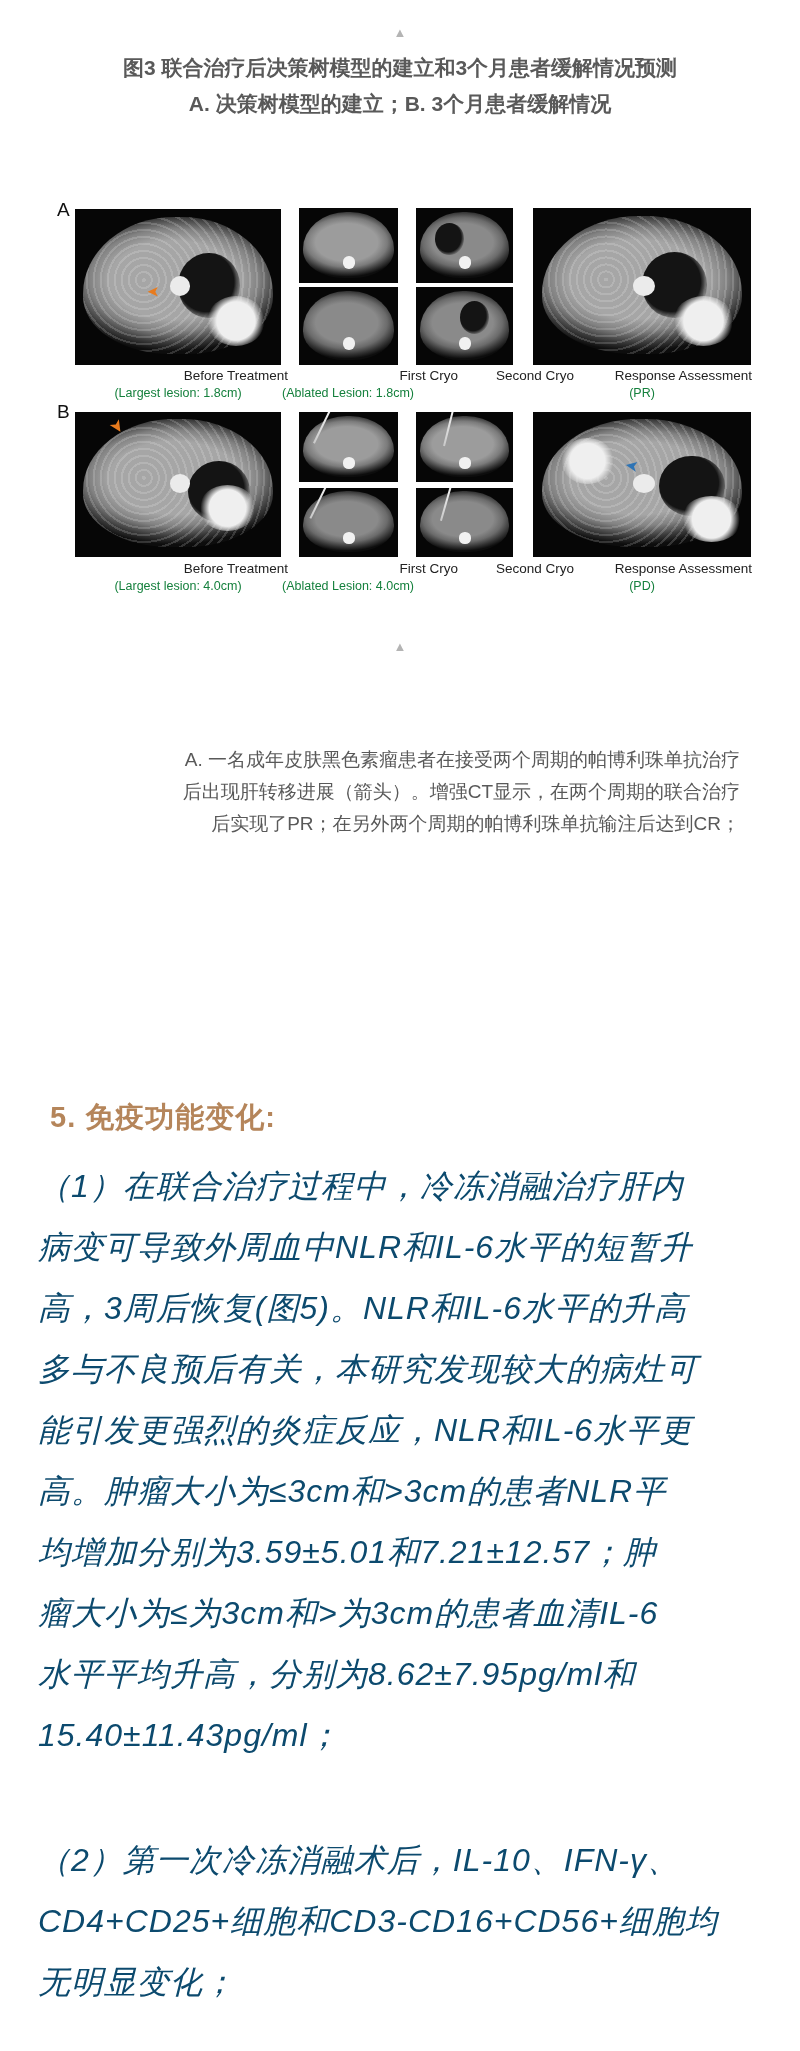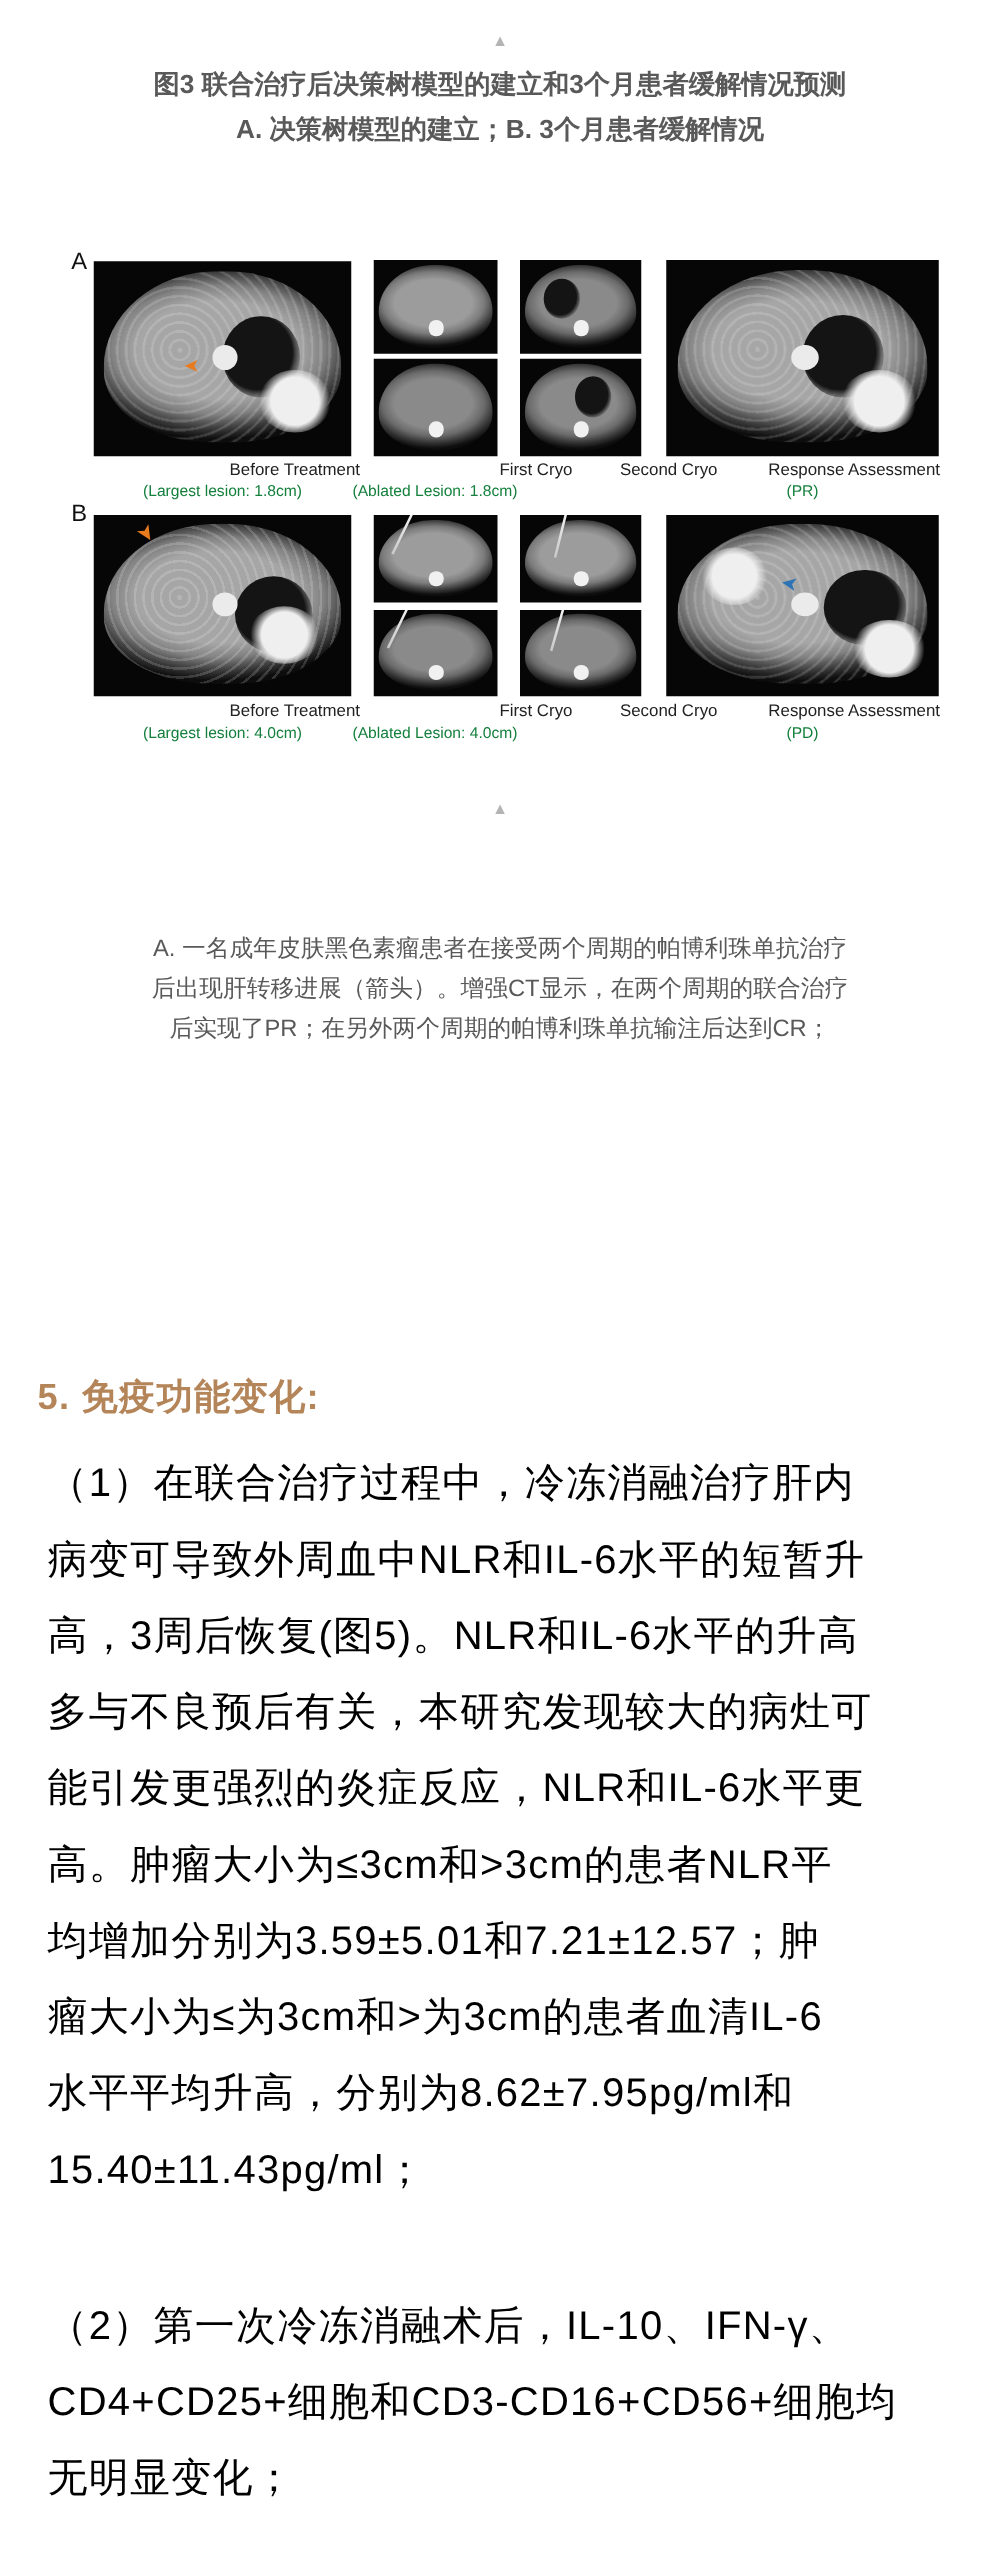--- a/index.html
+++ b/index.html
@@ -6,25 +6,25 @@
   .page{
     position:relative;width:800px;height:2051px;margin:0 auto;background:#ffffff;
     font-family:"Liberation Sans","DejaVu Sans",sans-serif;overflow:hidden;
   }
   .abs{position:absolute;}
   
   .tri{left:0;width:800px;text-align:center;color:#b4b4b4;font-size:13px;line-height:14px;cursor:pointer;}
   
   .figcap{left:20px;width:760px;text-align:center;color:#595959;font-size:21px;line-height:36px;white-space:pre-line;font-weight:700;}
   
-  .note{left:60px;width:680px;text-align:center;color:#595959;font-size:19px;line-height:32px;white-space:pre-line;}
+  .note{left:60px;width:680px;text-align:right;color:#595959;font-size:19px;line-height:32px;white-space:pre-line;}
   
-  .heading{left:30px;width:700px;font-size:29px;font-weight:700;letter-spacing:1px;}
+  .heading{left:50px;width:700px;font-size:29px;font-weight:700;letter-spacing:1px;}
   
-  .body-para{left:38px;width:730px;color:#000000;font-size:32px;line-height:61px;letter-spacing:1px;white-space:pre-line;font-weight:300;}
+  .body-para{left:38px;width:730px;color:#0c4a6e;font-size:32px;line-height:61px;letter-spacing:1px;white-space:pre-line;font-weight:300;font-style:italic;}
   
   .rowlabel{color:#111;font-size:19px;line-height:19px;font-weight:400;}
   
   .ct{position:absolute;background:#060606;overflow:hidden;}
   .torso{position:absolute;left:4%;top:5%;width:92%;height:88%;
     border-radius:48% 48% 46% 46% / 56% 56% 42% 42%;
     background:radial-gradient(ellipse 62% 52% at 48% 46%, #9c9c9c 0 55%, #7b7b7b 72%, #3a3a3a 88%, #0d0d0d 100%);}
   .torso.speckle{background:
     repeating-radial-gradient(circle at 32% 46%, rgba(255,255,255,0.16) 0 2px, rgba(0,0,0,0) 2px 7px),
     radial-gradient(ellipse 62% 52% at 48% 46%, #a6a6a6 0 55%, #828282 72%, #3a3a3a 88%, #0d0d0d 100%);}

